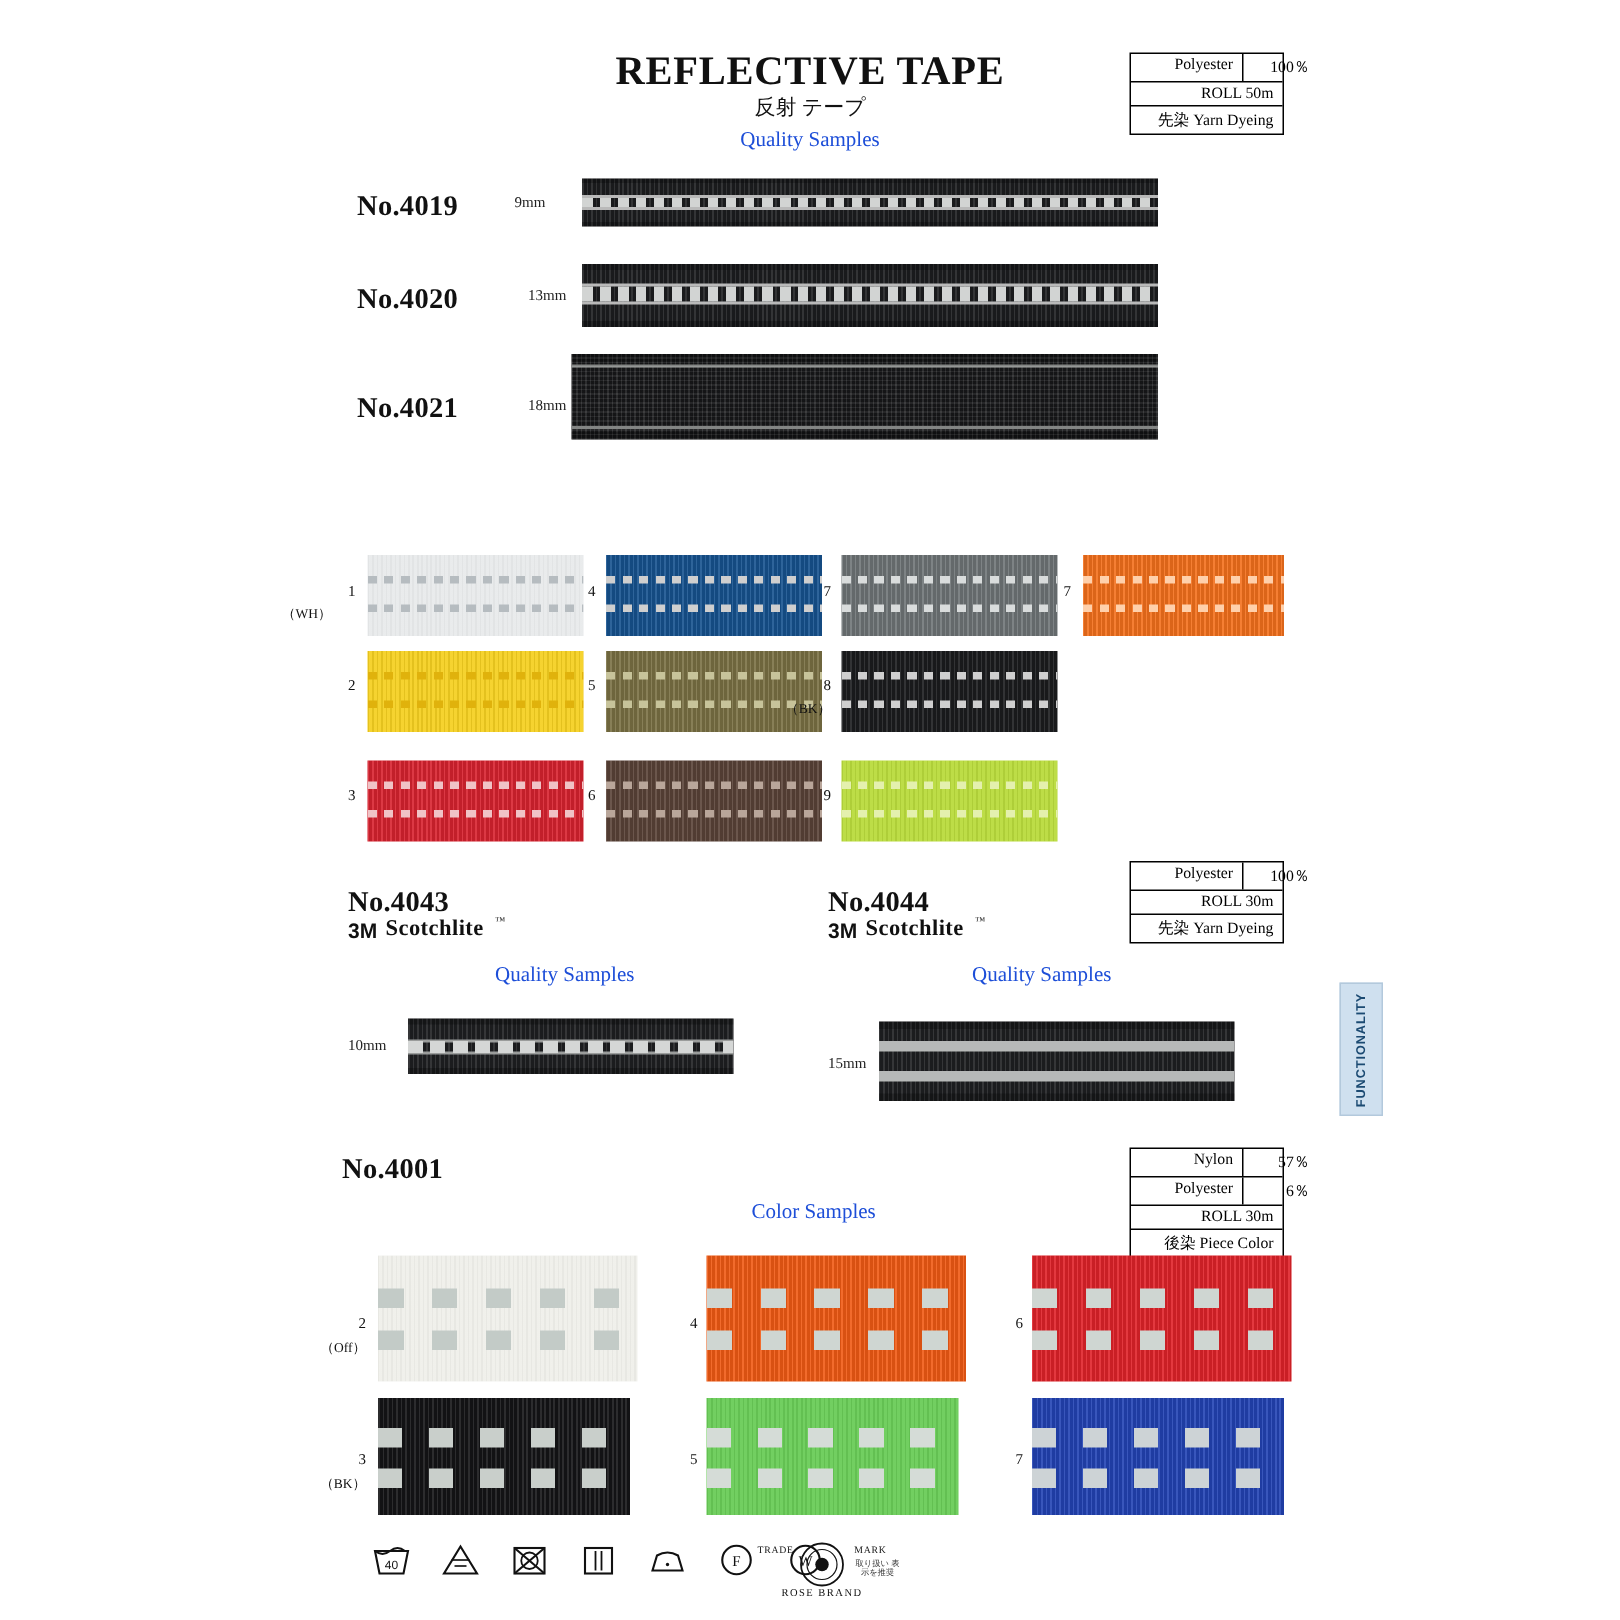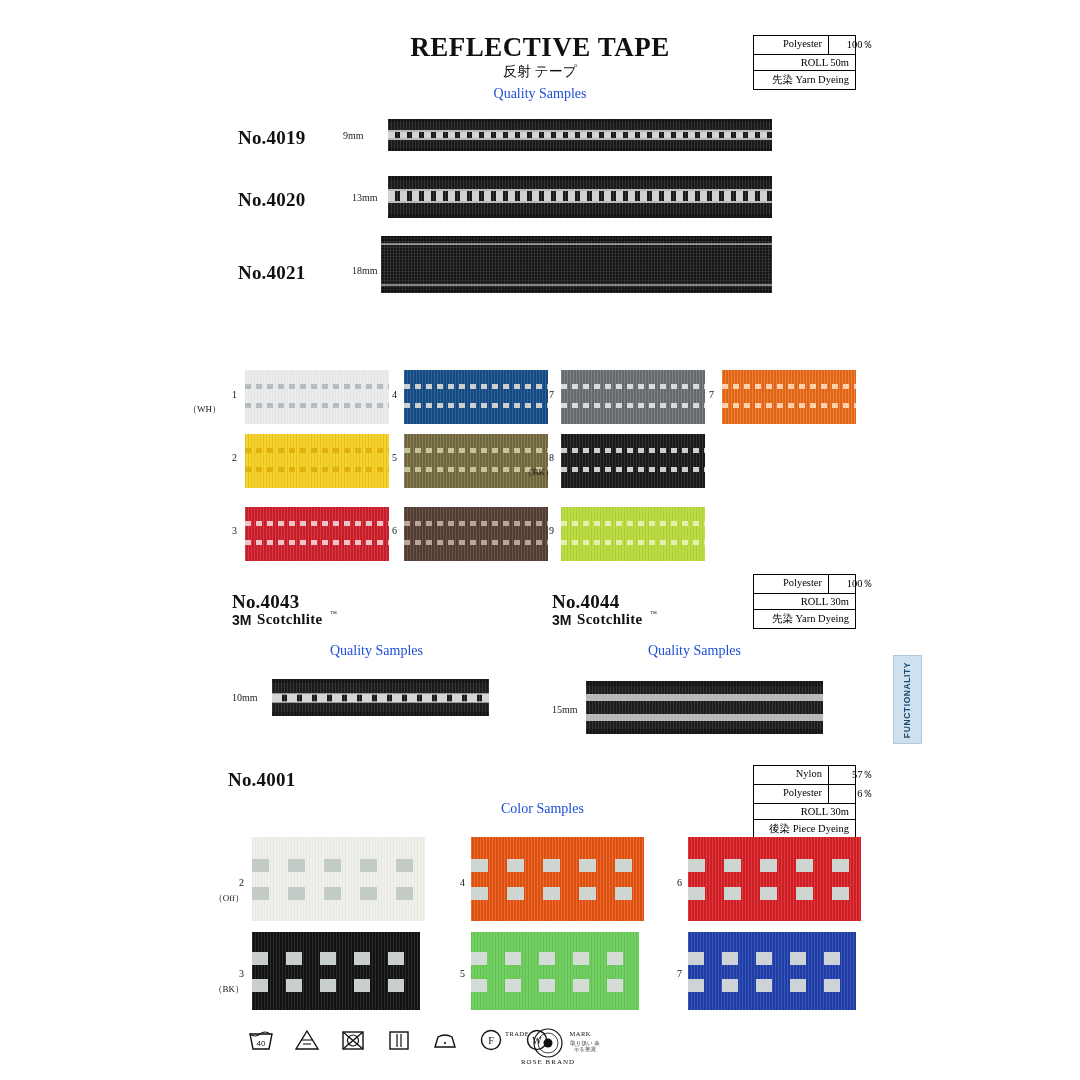--- a/index.html
+++ b/index.html
@@ -253,21 +253,21 @@
       <div class="cell div">57％</div>
     </div>
     <div class="row">
       <div class="cell lab">Polyester</div>
       <div class="cell div">6％</div>
     </div>
     <div class="row">
       <div class="cell">ROLL 30m</div>
     </div>
     <div class="row">
-      <div class="cell">後染  Piece Dyeing</div>
+      <div class="cell">後染  Piece Color</div>
     </div>
   </div>
 
   <div class="t sw-num" style="left:222px;top:877px;width:22px;">2</div>
   <div class="t sw-sub" style="left:212px;top:892px;width:32px;">（Off）</div>
   <div class="tape" style="left:252px;top:837px;width:173px;height:84px;background:#f4f4ef;">
     <div class="weave" style="background:repeating-linear-gradient(90deg,rgba(0,0,0,.05) 0 1px,rgba(0,0,0,.015) 1px 3px);"></div>
     <div class="rect-row" style="top:22px;background:repeating-linear-gradient(90deg,#c3cbc7 0 17px,transparent 17px 36px);"></div>
     <div class="rect-row" style="top:50px;background:repeating-linear-gradient(90deg,#c3cbc7 0 17px,transparent 17px 36px);"></div>
   </div>

